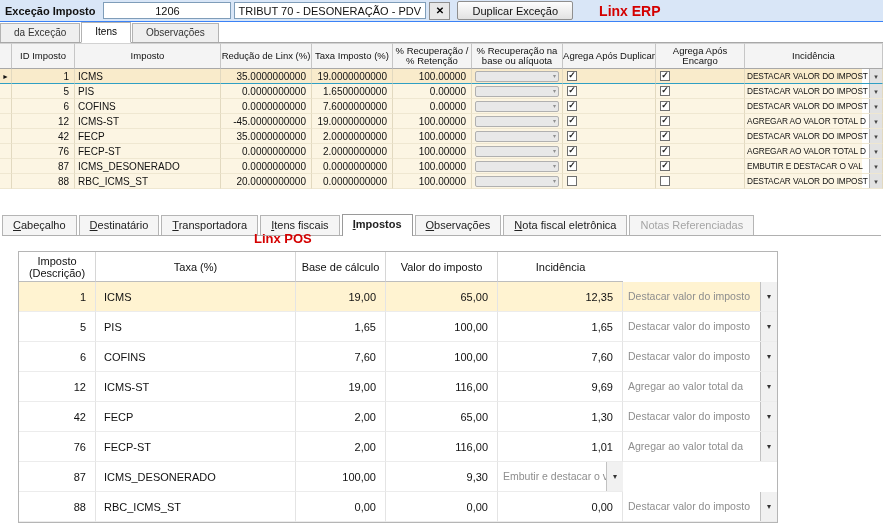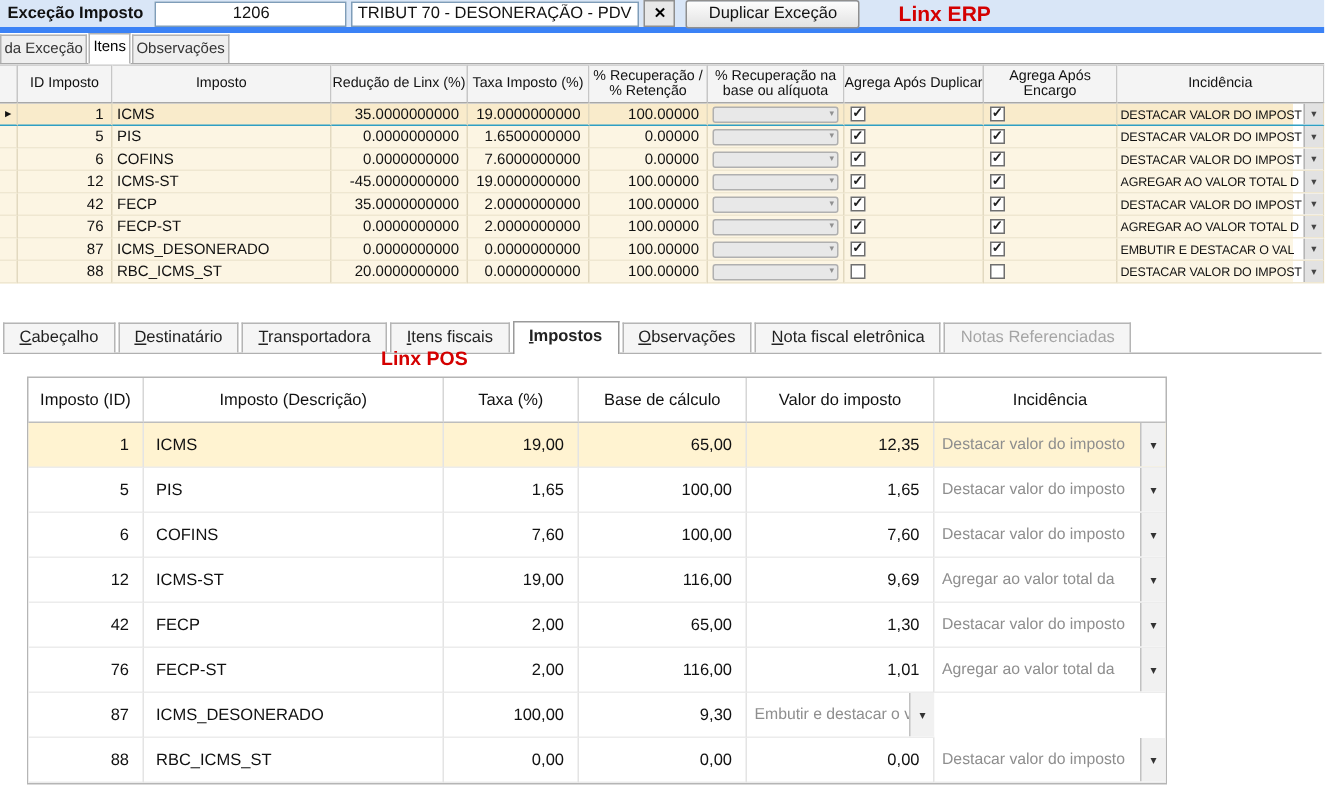--- a/index.html
+++ b/index.html
@@ -2,36 +2,36 @@
 <html style="--brand-red: #d40000; --erp-row: #fcf5e3; --erp-sel: #f9ebcb; --pos-sel: #fff3d1;"><head>
 <meta charset="utf-8">
 <style>
   *{margin:0;padding:0;box-sizing:border-box;}
   html,body{background:#fff;}
   body{font-family:"Liberation Sans",sans-serif;color:#111;}
   .stage{position:relative;width:883px;height:524px;background:#fff;overflow:hidden;}
 
   
   .erp-bar{position:absolute;top:0;left:0;width:883px;height:22px;background:#d9e6f7;
-    border-bottom:4px solid #3b82f6;display:flex;align-items:center;padding-left:5px;}
+    border-bottom:1px solid #3b82f6;display:flex;align-items:center;padding-left:5px;}
   .erp-title{font-size:11px;font-weight:bold;white-space:nowrap;}
   .fld{height:17px;border:1px solid #7f9db9;background:#fff;font-size:11px;font-family:inherit;padding:0 3px;color:#111;}
   .fld.code{width:128px;text-align:center;margin-left:8px;}
   .fld.desc{width:192px;margin-left:3px;}
   .xbtn{width:21px;height:18px;margin-left:3px;background:#e8e8e8;border:1px solid #8f8f8f;
     font-size:10px;font-weight:bold;line-height:15px;text-align:center;font-family:inherit;}
   .dupbtn{height:19px;padding:0 14px;margin-left:7px;background:linear-gradient(#fdfdfd,#e2e2e2);
     border:1px solid #8f8f8f;border-radius:2px;font-size:11px;font-family:inherit;color:#111;}
   .brand{color:var(--brand-red,#d40000);font-weight:bold;font-size:14px;white-space:nowrap;}
   .erp-brand{margin-left:26px;}
 
   
   .erp-tabs{position:absolute;top:22px;left:0;width:883px;height:21px;display:flex;align-items:flex-end;
     border-bottom:1px solid #a8a8a8;background:#fff;}
-  .erp-tab{font-size:10px;font-family:inherit;padding:3px 2px 4px;background:#efefef;color:#333;
+  .erp-tab{font-size:10px;font-family:inherit;padding:3px 13px 4px;background:#efefef;color:#333;
     border:1px solid #b3b3b3;border-bottom:none;margin-right:1px;white-space:nowrap;text-align:right;}
   .erp-tab.active{background:#fff;color:#000;margin-bottom:-1px;border-bottom:1px solid #fff;padding-bottom:5px;}
 
   
   .erp-grid{position:absolute;top:43px;left:0;width:862px;}
   .ghead,.grow{display:grid;grid-template-columns:12px 63px 146px 91px 81px 79px 91px 93px 89px 138px;}
   .ghead{height:26px;}
   .hcell{background:#f4f4f4;border-right:1px solid #c6c6c6;border-top:1px solid #d2d2d2;border-bottom:1px solid #a8a8a8;
     font-size:9.5px;line-height:1.1;display:flex;align-items:center;justify-content:center;text-align:center;
     white-space:pre-line;overflow:hidden;color:#111;}
@@ -359,21 +359,20 @@
       <button class="pos-tab"><u>I</u>tens fiscais</button>
       <button class="pos-tab active"><u>I</u>mpostos</button>
       <button class="pos-tab"><u>O</u>bservações</button>
       <button class="pos-tab"><u>N</u>ota fiscal eletrônica</button>
       <button class="pos-tab disabled">Notas Referenciadas</button>
     </div>
   <span class="brand pos-brand">Linx POS</span>
 
   <div class="pos-table">
     <div class="phead-row" id="pos-table-header">
-        <div class="phcell">Imposto (ID)</div>
         <div class="phcell">Imposto (Descrição)</div>
         <div class="phcell">Taxa (%)</div>
         <div class="phcell">Base de cálculo</div>
         <div class="phcell">Valor do imposto</div>
         <div class="phcell">Incidência</div>
       </div>
     <div id="pos-table-body">
         <div class="prow sel">
           <div class="pcell pnum">1</div>
           <div class="pcell ptxt">ICMS</div>

